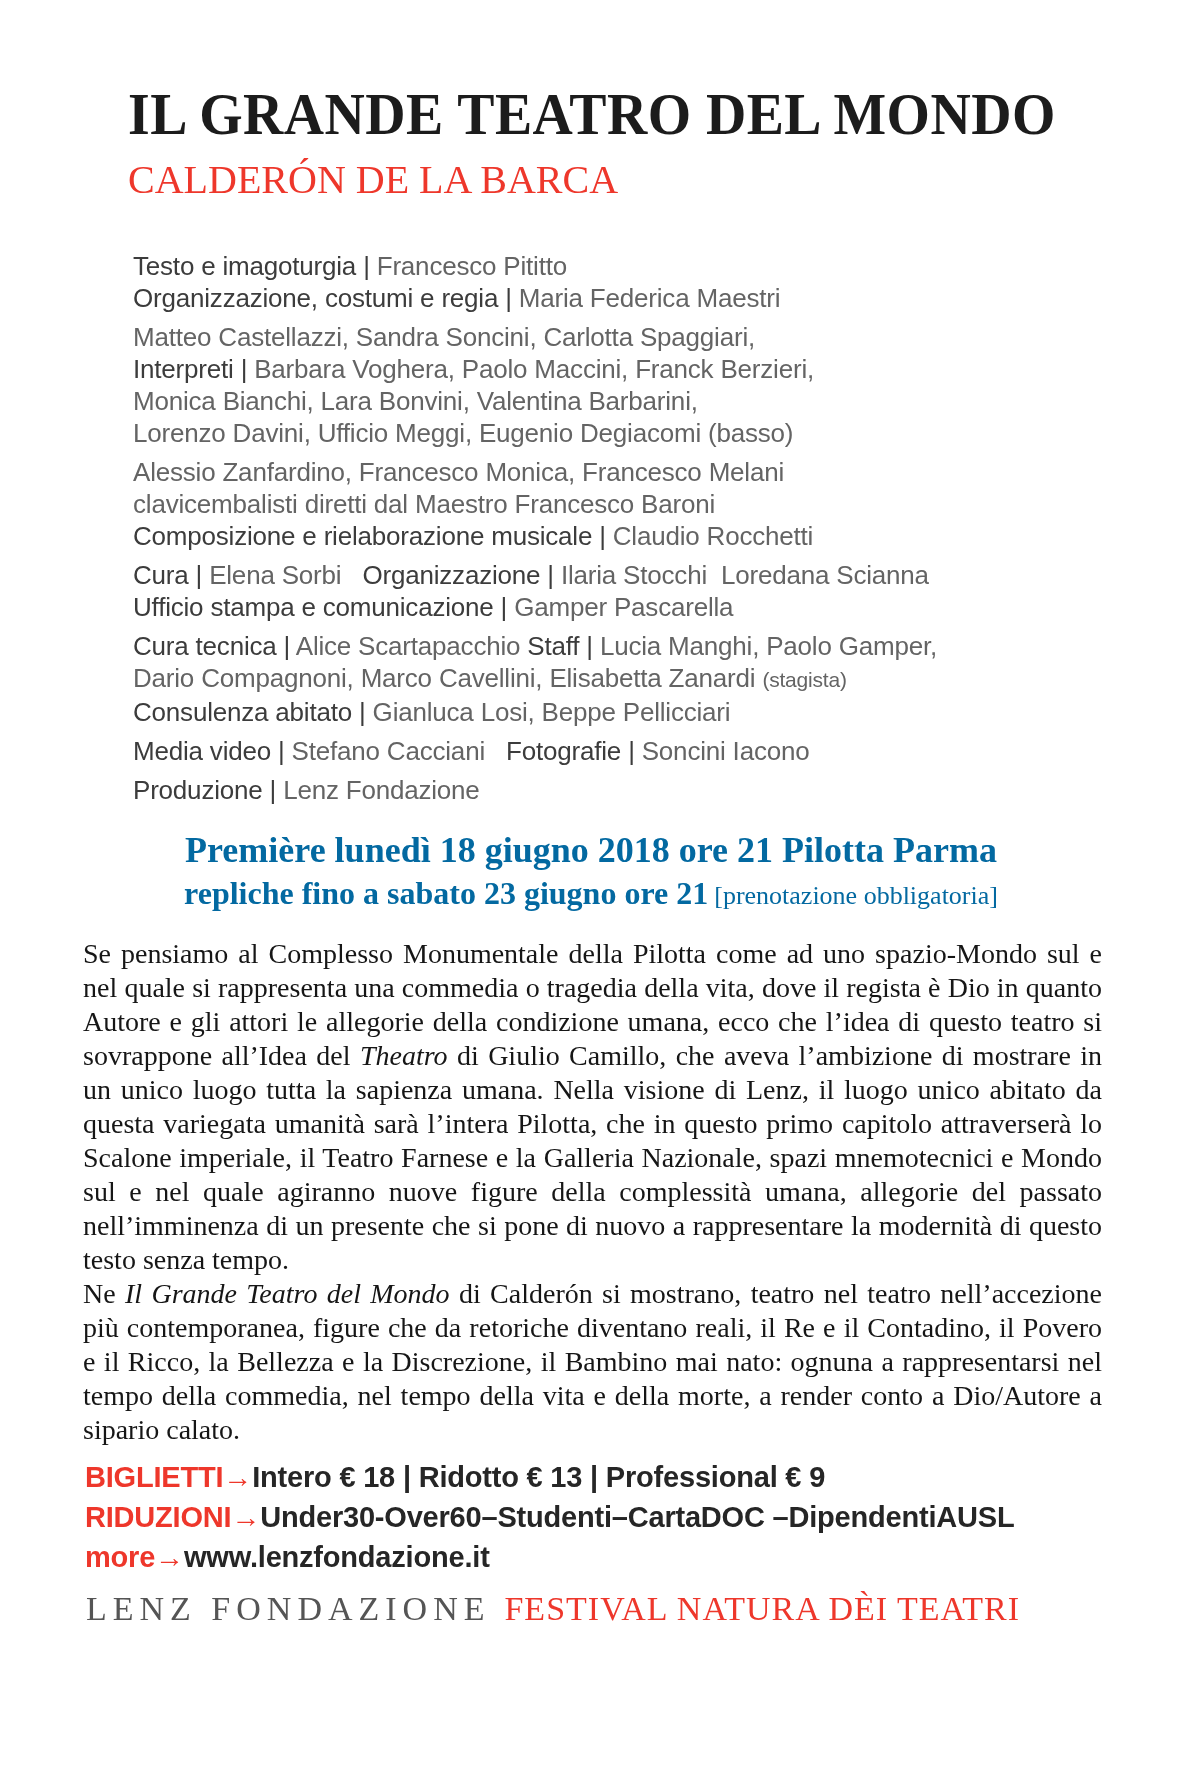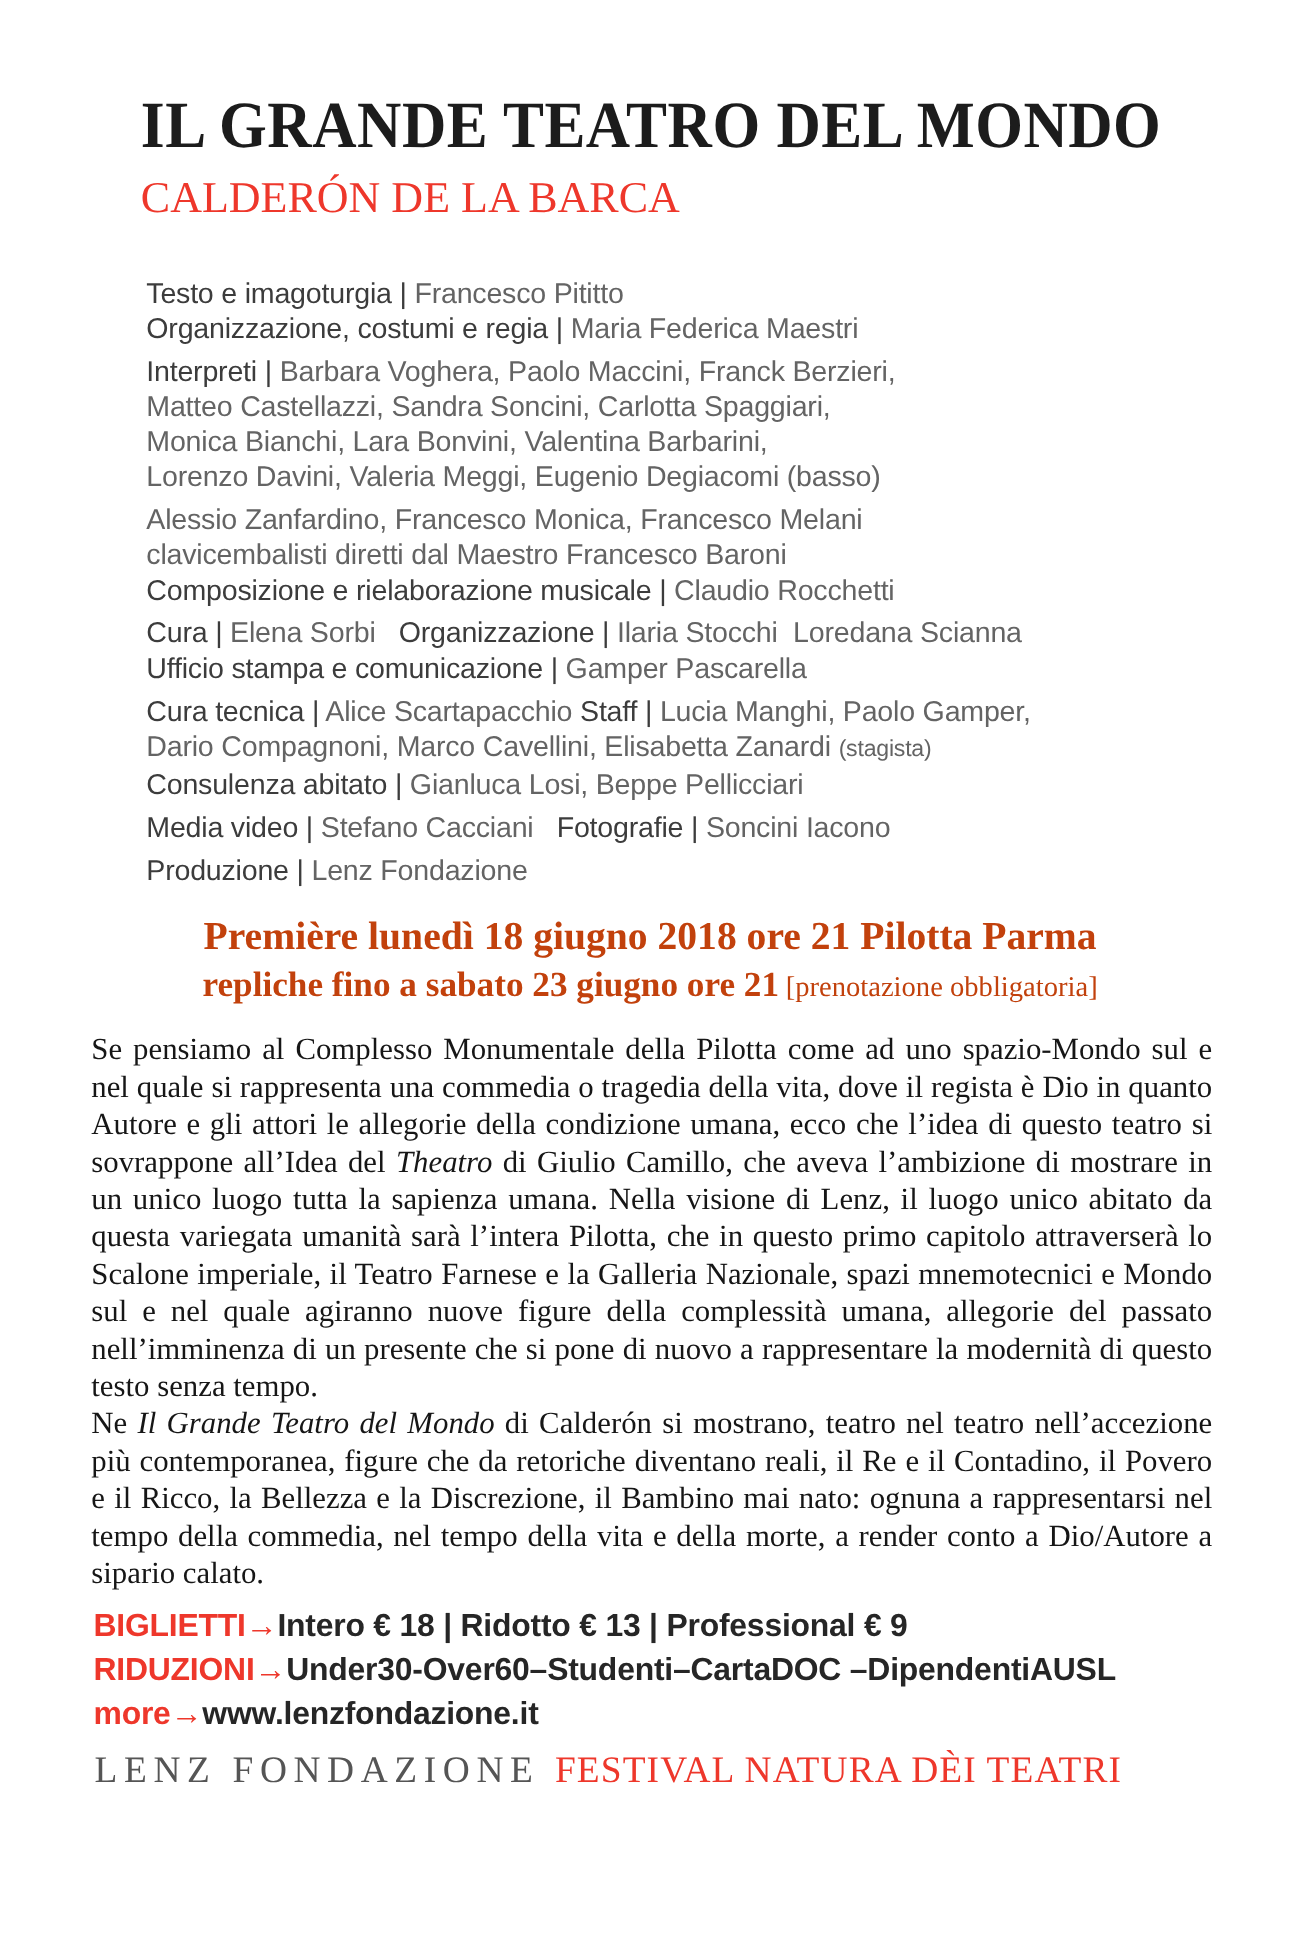--- a/index.html
+++ b/index.html
@@ -42,21 +42,21 @@
   .credits .cline{white-space:pre;}
   .credits .lbl{color:#3c3c3c;}
   .credits .nm{color:#646464;}
   .credits .sm{font-size:21px;}
   
   .premiere{
     margin-top:22px;
     text-align:center;
     font-family:"Liberation Serif",serif;
     font-weight:bold;
-    color:#c2410c;
+    color:#0369a1;
   }
   .premiere .p1{font-size:36px;line-height:44px;}
   .premiere .p2{font-size:32px;line-height:42px;}
   .premiere .note{font-weight:normal;font-size:26px;margin-left:6px;}
   
   .desc{
     margin:20px 80px 0 83px;
     font-family:"Liberation Serif",serif;
     font-size:28px;line-height:34px;
     color:#161616;
@@ -92,24 +92,24 @@
   <div class="title">IL GRANDE TEATRO DEL MONDO</div>
 
   <div class="subtitle">CALDERÓN DE LA BARCA</div>
 
   <div class="credits">
       <div class="grp">
         <div class="cline"><span class="lbl">Testo e imagoturgia | </span><span class="nm">Francesco Pititto</span></div>
         <div class="cline"><span class="lbl">Organizzazione, costumi e regia | </span><span class="nm">Maria Federica Maestri</span></div>
       </div>
       <div class="grp">
+        <div class="cline"><span class="nm">Matteo Castellazzi, Sandra Soncini, Carlotta Spaggiari,</span></div>
         <div class="cline"><span class="lbl">Interpreti | </span><span class="nm">Barbara Voghera, Paolo Maccini, Franck Berzieri,</span></div>
-        <div class="cline"><span class="nm">Matteo Castellazzi, Sandra Soncini, Carlotta Spaggiari,</span></div>
         <div class="cline"><span class="nm">Monica Bianchi, Lara Bonvini, Valentina Barbarini,</span></div>
-        <div class="cline"><span class="nm">Lorenzo Davini, Valeria Meggi, Eugenio Degiacomi (basso)</span></div>
+        <div class="cline"><span class="nm">Lorenzo Davini, Ufficio Meggi, Eugenio Degiacomi (basso)</span></div>
       </div>
       <div class="grp">
         <div class="cline"><span class="nm">Alessio Zanfardino, Francesco Monica, Francesco Melani</span></div>
         <div class="cline"><span class="nm">clavicembalisti diretti dal Maestro Francesco Baroni</span></div>
         <div class="cline"><span class="lbl">Composizione e rielaborazione musicale | </span><span class="nm">Claudio Rocchetti</span></div>
       </div>
       <div class="grp">
         <div class="cline"><span class="lbl">Cura | </span><span class="nm">Elena Sorbi   </span><span class="lbl">Organizzazione | </span><span class="nm">Ilaria Stocchi  Loredana Scianna</span></div>
         <div class="cline"><span class="lbl">Ufficio stampa e comunicazione | </span><span class="nm">Gamper Pascarella</span></div>
       </div>

